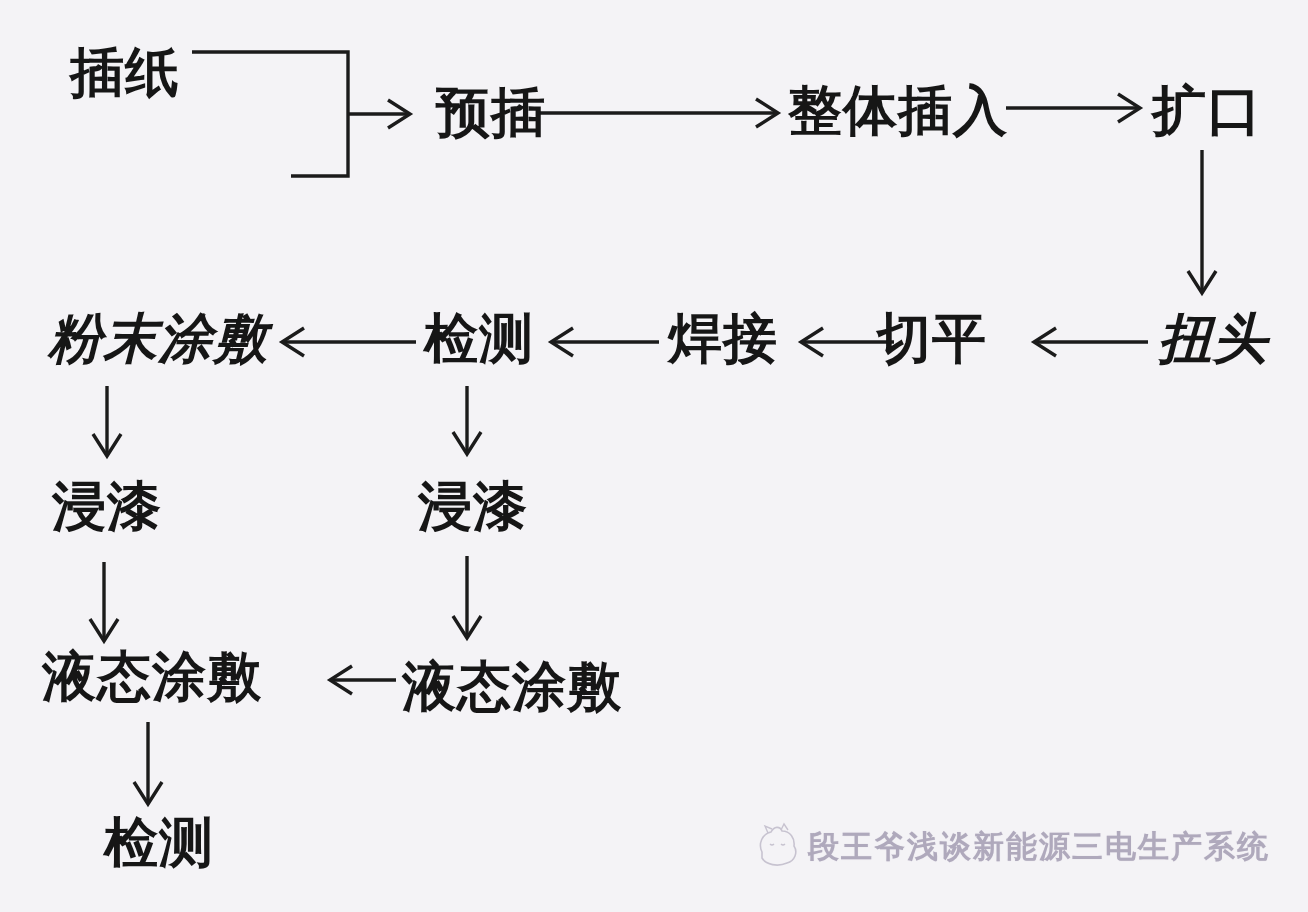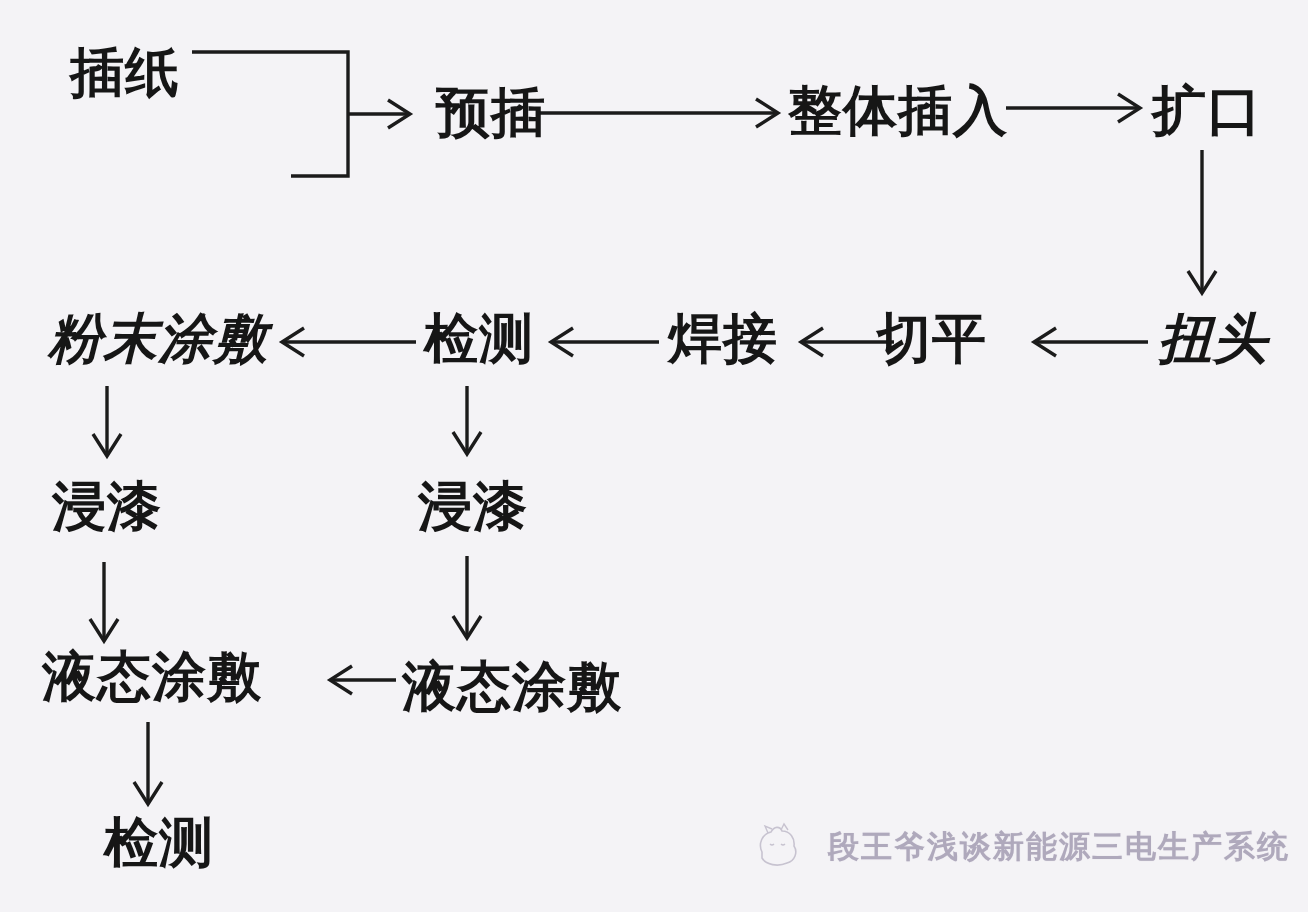--- a/index.html
+++ b/index.html
@@ -40,21 +40,21 @@
     stroke: #1b1b1b;
     stroke-width: 3.4;
     fill: none;
   }
   #watermark {
     position: absolute;
     left: 748px;
     top: 818px;
     display: flex;
     align-items: center;
-    gap: 22px;
+    gap: 2px;
     color: #a49db2;
   }
   #watermark .wm-text {
     font-size: 31px;
     font-weight: 700;
     letter-spacing: 2px;
     opacity: 0.85;
     text-shadow: 0 0 1px #cfcbd8;
     white-space: nowrap;
   }

